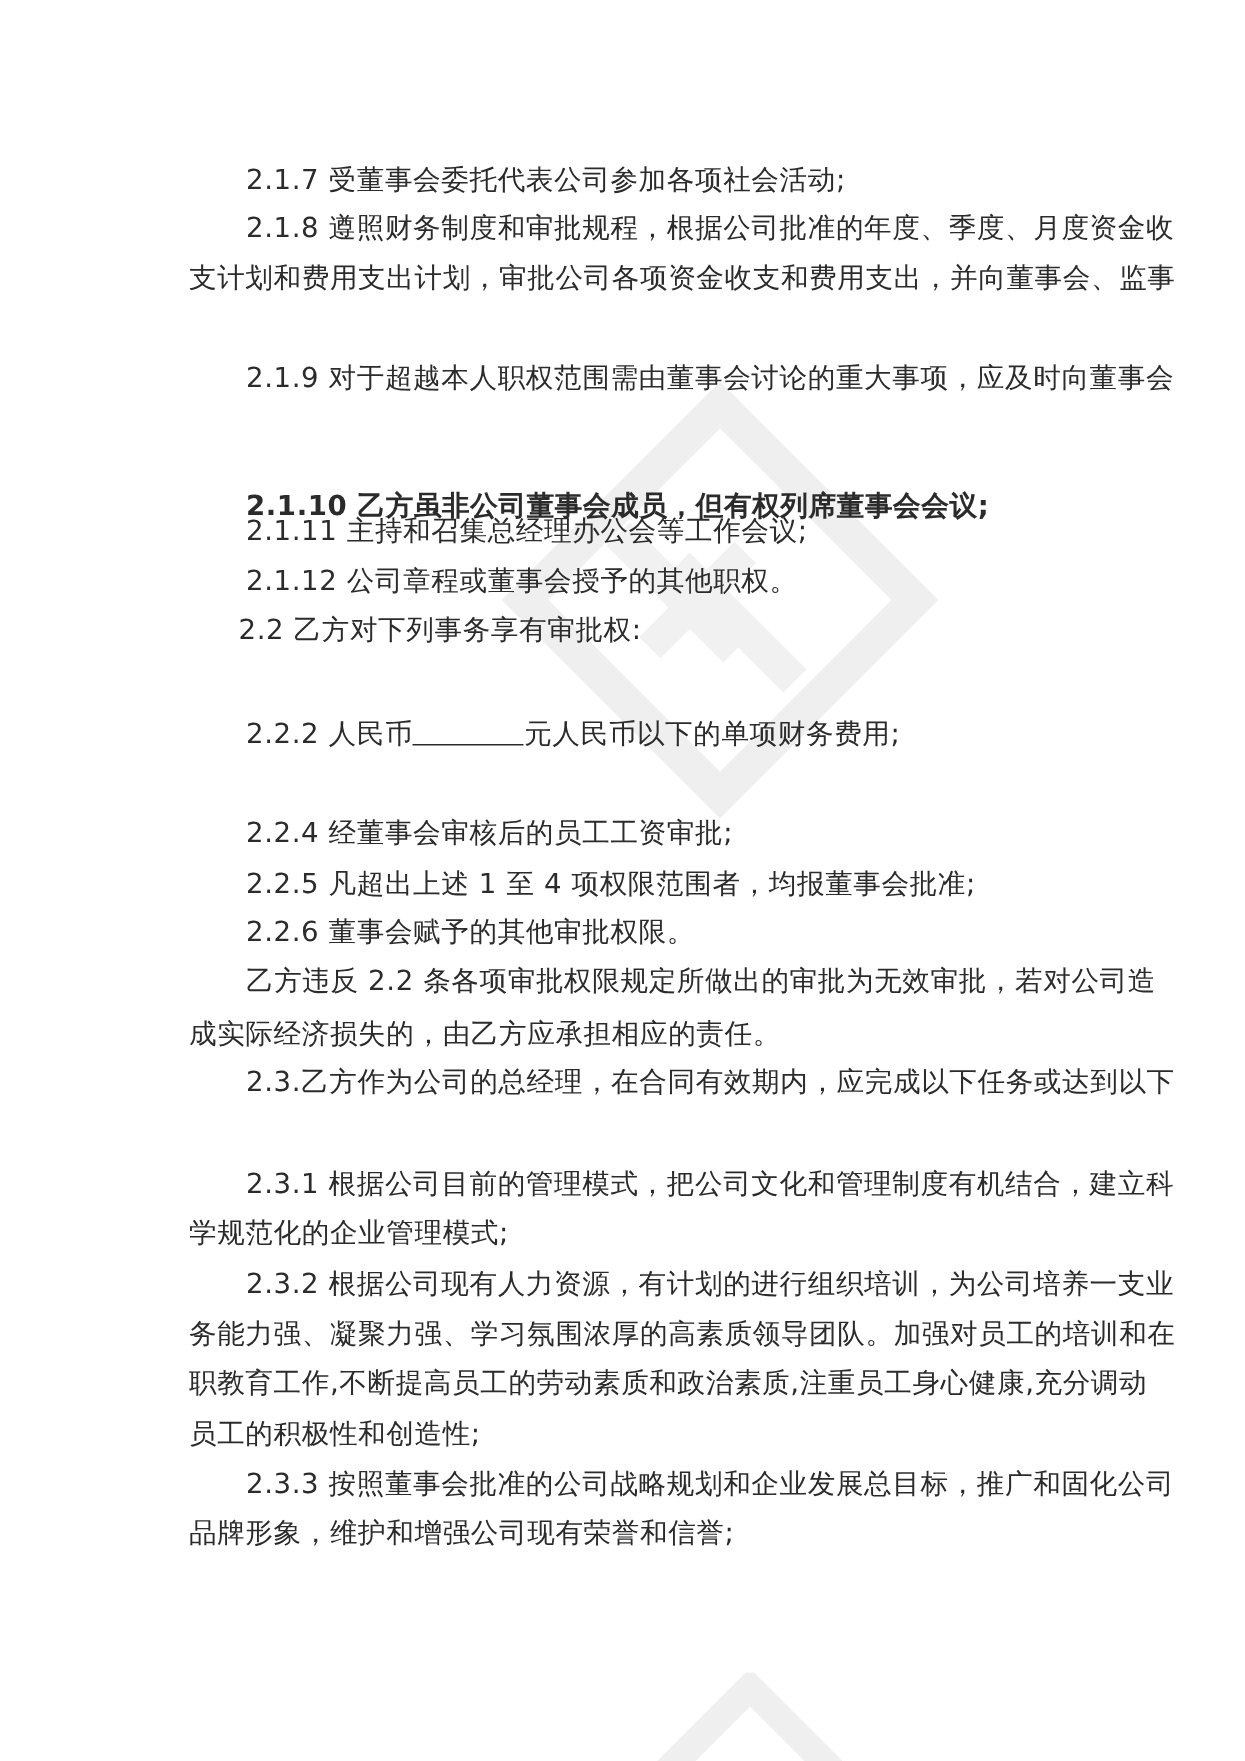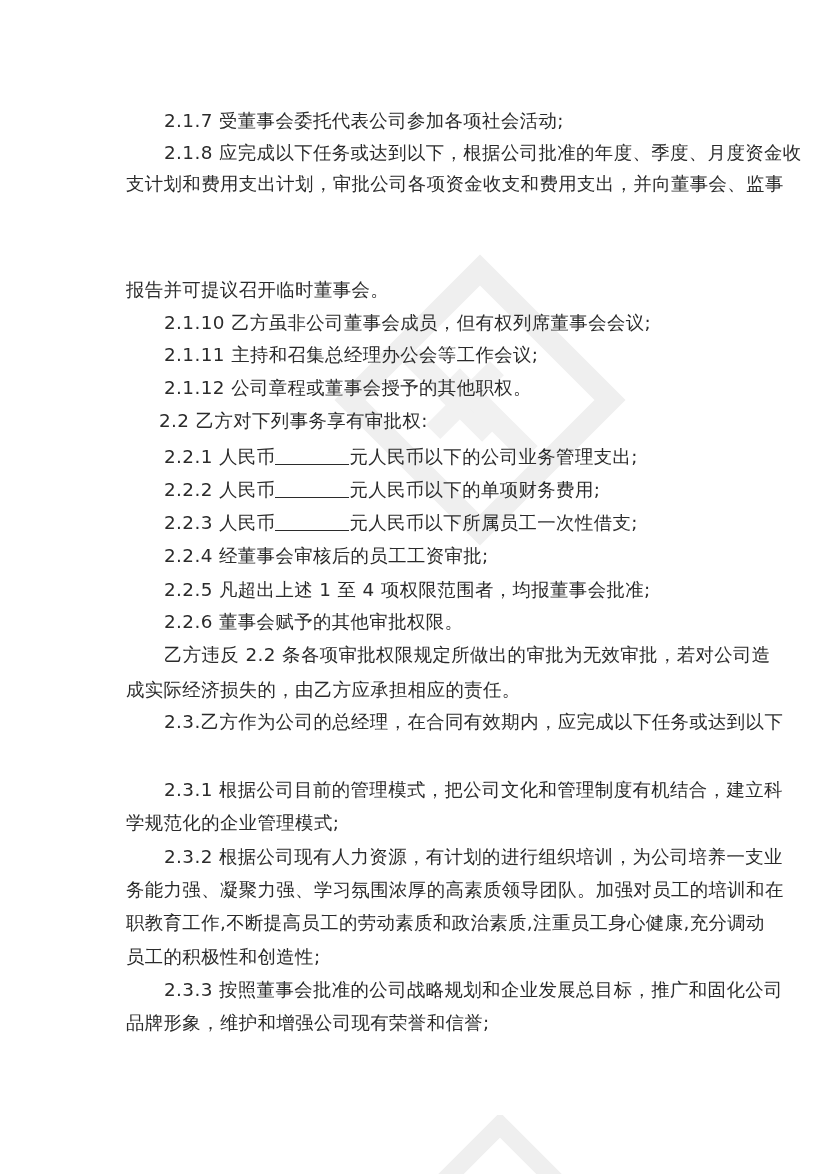--- a/index.html
+++ b/index.html
@@ -68,37 +68,31 @@
     <g fill="none" stroke="#efefef" stroke-width="18" stroke-linejoin="miter">
       <path d="M120 10 L230 120 L120 230 L10 120 Z"></path>
     </g>
     <g fill="#f1f1f1">
       <rect x="95" y="60" width="18" height="80" transform="rotate(-45 104 100)"></rect>
       <rect x="125" y="70" width="18" height="80" transform="rotate(-45 134 110)"></rect>
     </g>
   </svg>
 
   <div class="line indent" style="top:105px;">2.1.7 受董事会委托代表公司参加各项社会活动;</div>
-  <div class="line indent" style="top:137px;">2.1.8 应完成以下任务或达到以下，根据公司批准的年度、季度、月度资金收</div>
-  <div class="line" style="top:170px;font-family:Liberation Mono, monospace;">支计划和费用支出计划，审批公司各项资金收支和费用支出，并向董事会、监事</div>
-  <div class="line" style="top:274px;">报告并可提议召开临时董事会。</div>
-  <div class="line indent" style="top:307px;">2.1.10 乙方虽非公司董事会成员，但有权列席董事会会议;</div>
+  <div class="line indent" style="top:137px;">2.1.8 遵照财务制度和审批规程，根据公司批准的年度、季度、月度资金收</div>
+  <div class="line" style="top:170px;">支计划和费用支出计划，审批公司各项资金收支和费用支出，并向董事会、监事</div>
+  <div class="line indent" style="top:237px;">2.1.9 对于超越本人职权范围需由董事会讨论的重大事项，应及时向董事会</div>
+  <div class="line indent" style="top:322px;font-weight:bold;">2.1.10 乙方虽非公司董事会成员，但有权列席董事会会议;</div>
   <div class="line indent" style="top:339px;">2.1.11 主持和召集总经理办公会等工作会议;</div>
   <div class="line indent" style="top:372px;">2.1.12 公司章程或董事会授予的其他职权。</div>
 
   <div class="line indent-s" style="top:405px;">2.2 乙方对下列事务享有审批权:</div>
 
-  <div class="line indent" style="top:441px;">
-    <span>2.2.1  人民币</span><span class="blank"></span><span>元人民币以下的公司业务管理支出;</span>
-  </div>
   <div class="line indent" style="top:474px;">
     <span>2.2.2  人民币</span><span class="blank"></span><span>元人民币以下的单项财务费用;</span>
-  </div>
-  <div class="line indent" style="top:507px;">
-    <span>2.2.3 人民币</span><span class="blank"></span><span>元人民币以下所属员工一次性借支;</span>
   </div>
   <div class="line indent" style="top:540px;">2.2.4 经董事会审核后的员工工资审批;</div>
   <div class="line indent" style="top:574px;">2.2.5 凡超出上述 1 至 4 项权限范围者，均报董事会批准;</div>
   <div class="line indent" style="top:606px;">2.2.6 董事会赋予的其他审批权限。</div>
 
   <div class="line indent" style="top:639px;">乙方违反 2.2 条各项审批权限规定所做出的审批为无效审批，若对公司造</div>
   <div class="line" style="top:674px;">成实际经济损失的，由乙方应承担相应的责任。</div>
 
   <div class="line indent" style="top:706px;">2.3.乙方作为公司的总经理，在合同有效期内，应完成以下任务或达到以下</div>
   <div class="line indent" style="top:774px;">2.3.1 根据公司目前的管理模式，把公司文化和管理制度有机结合，建立科</div>

